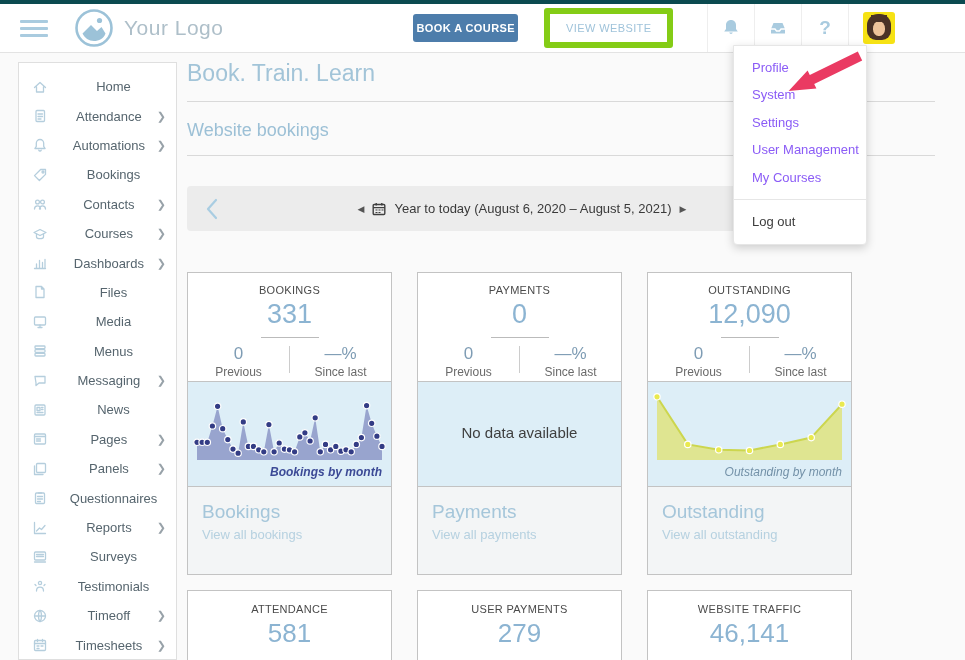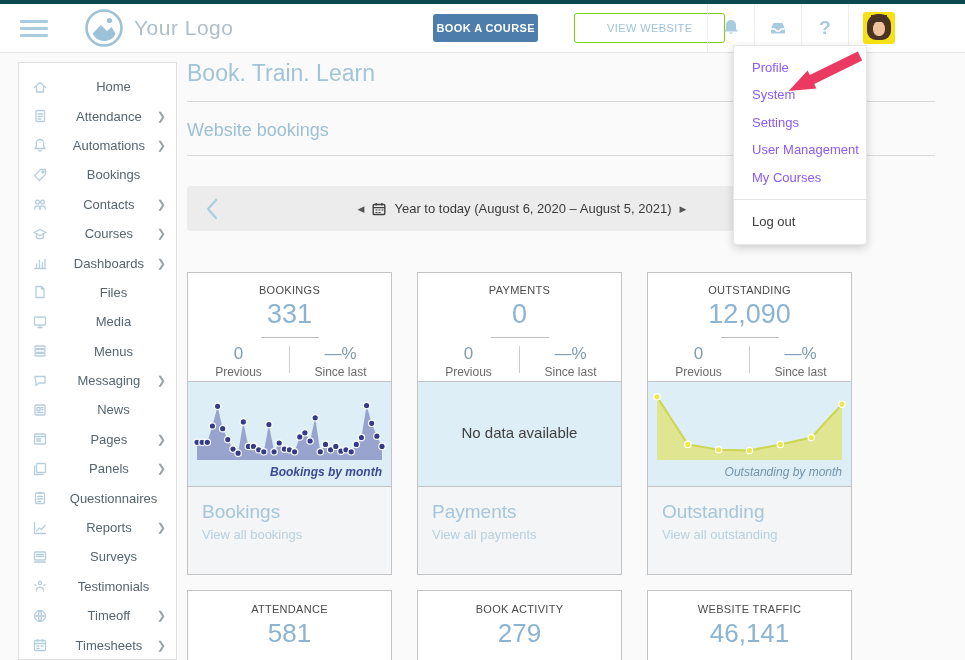--- a/index.html
+++ b/index.html
@@ -2,30 +2,30 @@
 <html><head>
 <meta charset="utf-8">
 <style>
   * { margin:0; padding:0; box-sizing:border-box; }
   html,body { width:965px; height:660px; overflow:hidden; position:relative;
     font-family:"Liberation Sans", sans-serif; background:#fafafa; }
 
   
   .top-strip { position:absolute; left:0; top:0; width:965px; height:4px; background:#0b4a50; }
   .topbar { position:absolute; left:0; top:4px; width:965px; height:49px; background:#fff;
-    border-bottom:1px solid #e3e3e3; display:flex; align-items:center;gap:10px; }
+    border-bottom:1px solid #e3e3e3; display:flex; align-items:center; }
   .hamburger { width:28px; margin-left:20px; cursor:pointer; }
   .hamburger span { display:block; height:3px; background:#a9cbdf; margin:4px 0; border-radius:1px; }
   .logo-wrap { display:flex; align-items:center; margin-left:26px; }
   .logo-text { font-size:21px; color:#aebfc9; margin-left:10px; letter-spacing:0.5px; }
   .btn-book { margin-left:190px; background:#4d7dab; color:#fff; border:none; border-radius:3px;
     font-size:11px; font-weight:bold; letter-spacing:0.4px; padding:8px 3px; cursor:pointer;
     font-family:"Liberation Sans",sans-serif; }
-  .btn-view { margin-left:26px; background:#fff; color:#9fc3da; border:1px solid #84cc16; border-radius:3px;
-    font-size:11px; letter-spacing:0.4px; padding:8px 32px; cursor:pointer; font-family:"Liberation Sans",sans-serif; }
+  .btn-view { margin-left:26px; background:#fff; color:#9fc3da; border:6px solid #84cc16; border-radius:3px;
+    font-size:11px; letter-spacing:0.4px; padding:8px 16px; cursor:pointer; font-family:"Liberation Sans",sans-serif; }
   .topbar-right { position:absolute; right:70px; top:0; height:48px; display:flex; align-items:center; }
   .tb-sep { width:1px; height:48px; background:#eee; }
   .tb-icon { width:46px; height:48px; display:flex; align-items:center; justify-content:center; cursor:pointer; }
   .help-q { font-size:19px; font-weight:bold; color:#a9cbdf; }
   .avatar { width:32px; height:32px; background:#f6e214; border-radius:3px; position:relative;
     overflow:hidden; margin-left:14px; cursor:pointer; }
   .avatar .hair { position:absolute; left:4px; top:2px; width:24px; height:26px; background:#4a3226;
     border-radius:11px 11px 9px 9px; }
   .avatar .face { position:absolute; left:10px; top:9px; width:12px; height:15px; background:#eec39a;
     border-radius:50% 50% 45% 45%; }
@@ -475,21 +475,21 @@
       <div class="sc-footer-link">View all outstanding</div>
     </div>
       </div>
     </div>
   <div class="bottom-row" id="bottomRow">
       <div class="mini-card">
         <div class="mini-title">ATTENDANCE</div>
     <div class="mini-value">581</div>
     </div>
       <div class="mini-card">
-        <div class="mini-title">BOOK ACTIVITY</div>
+        <div class="mini-title">USER PAYMENTS</div>
     <div class="mini-value">279</div>
     </div>
       <div class="mini-card">
         <div class="mini-title">WEBSITE TRAFFIC</div>
     <div class="mini-value">46,141</div>
     </div>
     </div>
 </main>
 
 <div class="dropdown" id="userMenu">

